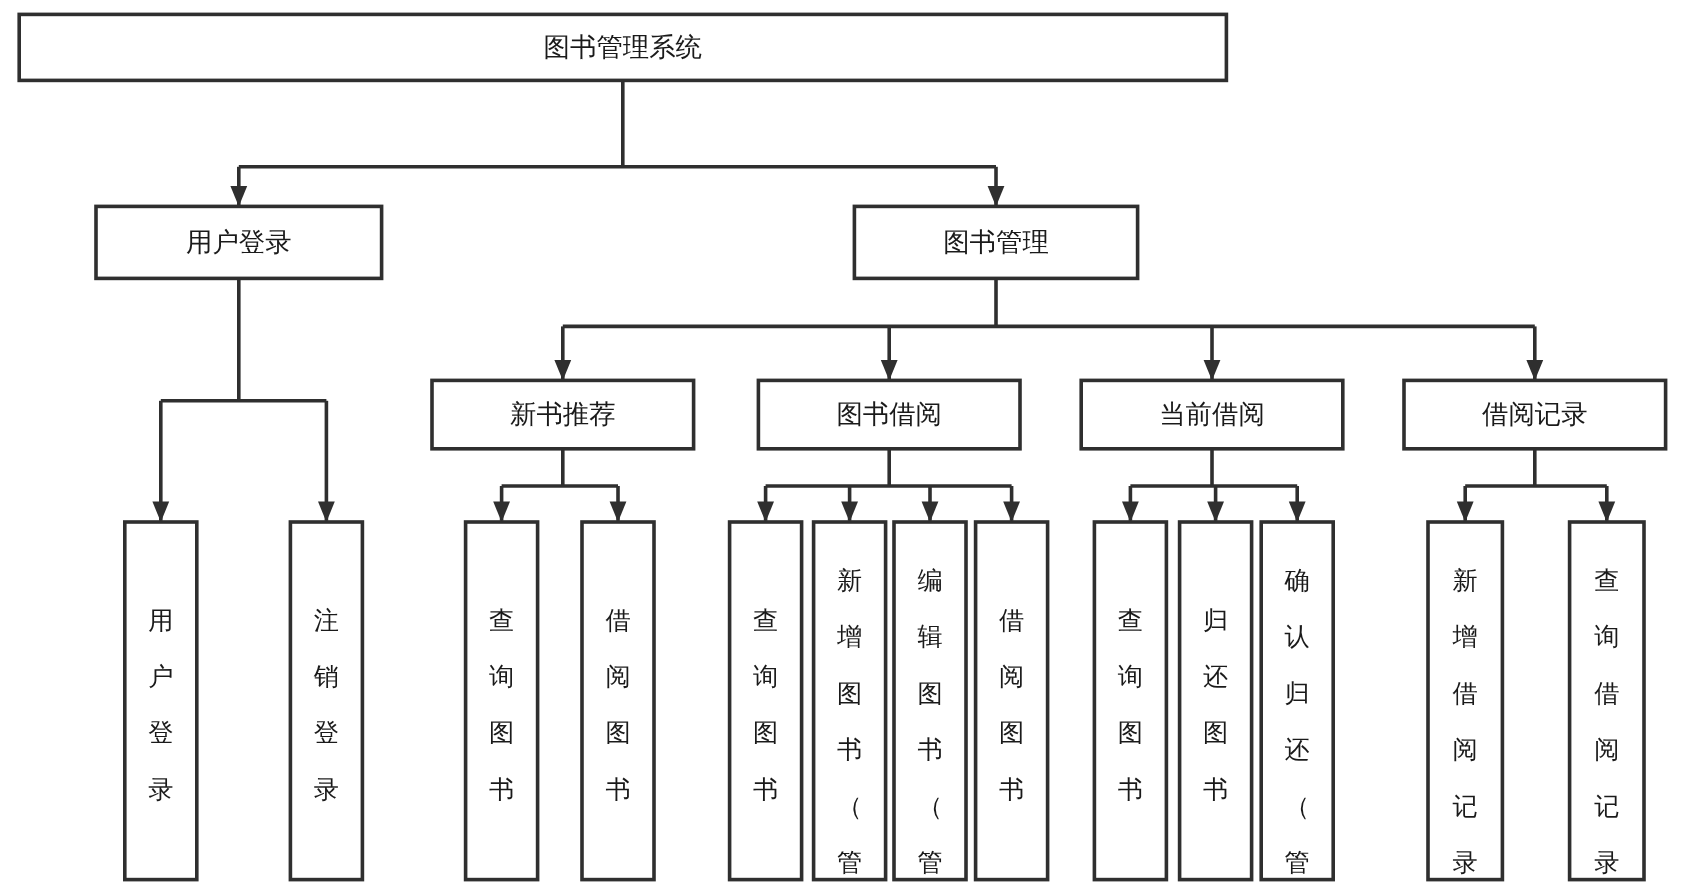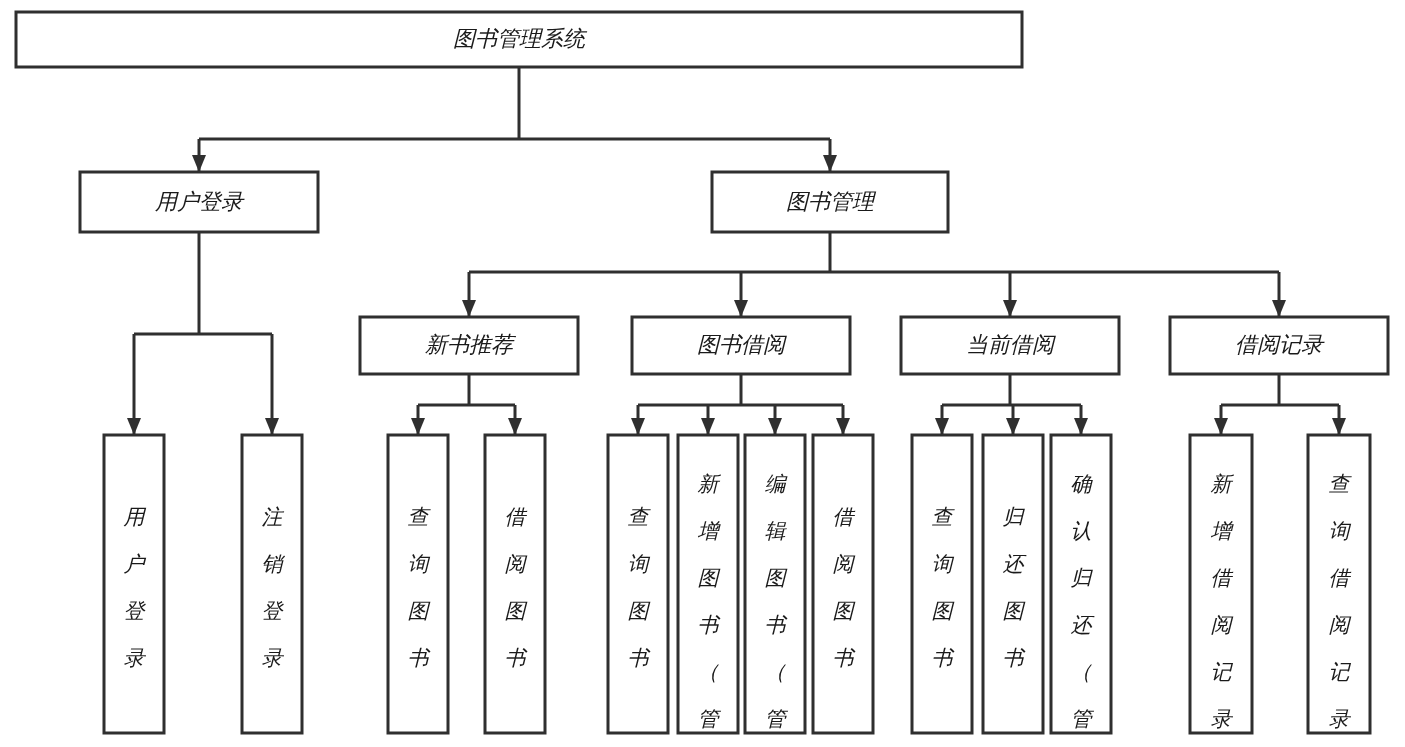--- a/index.html
+++ b/index.html
@@ -10,21 +10,20 @@
   body {
     width: 1405px;
     height: 747px;
     font-family: "Liberation Sans", "DejaVu Sans", sans-serif;
     overflow: hidden;
   }
   #diagram-root {
     position: relative;
     width: 1259px;
     height: 747px;
-    font-style: italic;
   }
   svg#tree-svg {
     position: absolute;
     left: 0;
     top: 0;
     width: 1405px;
     height: 747px;
     display: block;
   }
   .node-box {

